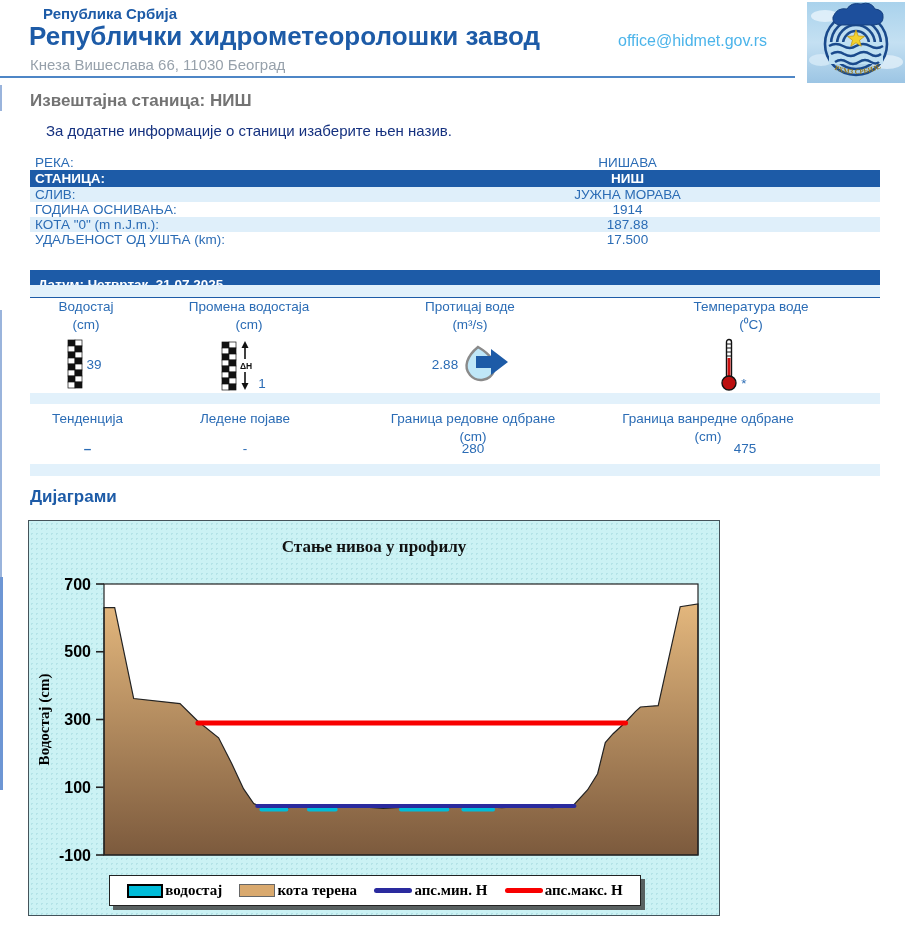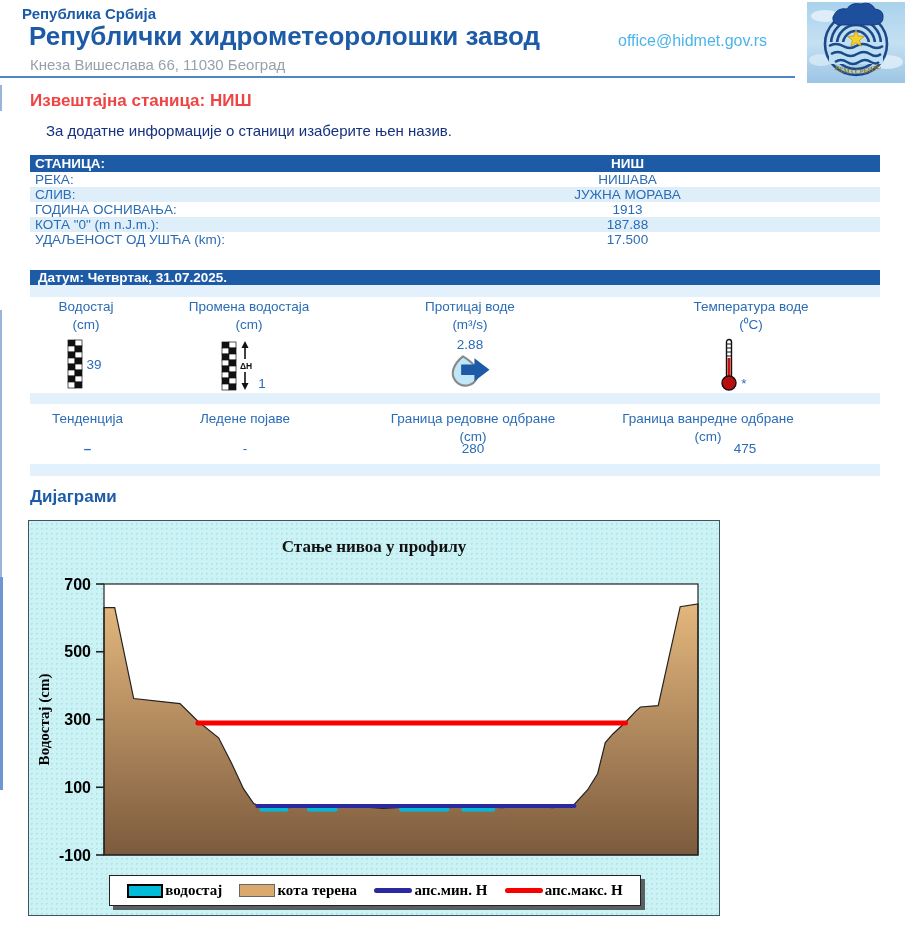--- a/index.html
+++ b/index.html
@@ -1,63 +1,63 @@
 <!DOCTYPE html>
 <html><head>
 <meta charset="utf-8">
 <style>
   html,body{margin:0;padding:0;background:#ffffff;}
   .page{position:relative;width:912px;height:938px;background:#fff;
         font-family:"Liberation Sans",sans-serif;overflow:hidden;}
 
   
-  .hdr-country{position:absolute;left:22px;top:5px;font-size:15px;font-weight:bold;color:#1d5ba7;}
+  .hdr-country{position:absolute;left:43px;top:5px;font-size:15px;font-weight:bold;color:#1d5ba7;}
   .hdr-org{position:absolute;left:29px;top:21px;font-size:26px;font-weight:bold;color:#1d5ba7;}
   .hdr-addr{position:absolute;left:30px;top:56px;font-size:15px;color:#97a1ab;}
   .hdr-email{position:absolute;left:618px;top:32px;font-size:16px;color:#4cb4ea;text-decoration:none;}
   .hdr-rule{position:absolute;left:0;top:76px;width:795px;height:2px;background:#4e86c6;}
   .logo{position:absolute;left:807px;top:2px;width:98px;height:81px;}
 
   
   .edge1{position:absolute;left:0;top:85px;width:2px;height:26px;background:#9ab4dc;}
   .edge2{position:absolute;left:0;top:310px;width:2px;height:267px;background:#9ab4dc;}
   .edge3{position:absolute;left:0;top:577px;width:3px;height:213px;background:#6d96d4;}
 
   
-  .page-title{position:absolute;left:30px;top:91px;font-size:17px;font-weight:bold;color:#ef4444;}
+  .page-title{position:absolute;left:30px;top:91px;font-size:17px;font-weight:bold;color:#737373;}
   .page-note{position:absolute;left:46px;top:122px;font-size:15px;color:#15317f;}
   .diagrams-title{position:absolute;left:30px;top:487px;font-size:17px;font-weight:bold;color:#1d5ba7;}
 
   
   .station-table{position:absolute;left:30px;top:155px;width:850px;}
   .st-row{display:flex;align-items:center;min-height:15px;font-size:13.5px;color:#2b6cb5;}
   .st-row.alt{background:#dfeffa;}
   .st-row.head{background:#1d5ba7;color:#ffffff;font-weight:bold;min-height:17px;}
   .st-label{width:340px;padding-left:5px;white-space:nowrap;}
   .st-value{flex:1;text-align:center;}
   .st-row.head .st-value{color:#ffffff;}
 
   
-  .date-bar{position:absolute;left:30px;top:270px;width:850px;height:15px;background:#1d5ba7;
+  .date-bar{position:absolute;left:30px;top:270px;width:850px;height:28px;background:#1d5ba7;
             color:#fff;font-size:13.5px;font-weight:bold;padding-left:8px;box-sizing:border-box;
             display:flex;align-items:center;}
 
   .strip{position:absolute;left:30px;width:850px;background:#e2f1fb;}
   .strip.s1{top:285px;height:12px;}
   .strip.s2{top:393px;height:11px;}
   .strip.s3{top:464px;height:12px;}
 
   
   .mhead{position:absolute;text-align:center;font-size:13.5px;color:#2b6cb5;line-height:1.3;}
   .mhead.r1{top:298px;}
   .mhead.r2{top:410px;}
   .micon{position:absolute;top:337px;height:54px;display:flex;align-items:flex-end;justify-content:center;}
   .mval{font-size:13.5px;color:#2b6cb5;margin:0 3px;}
   .mval2{position:absolute;top:441px;text-align:center;font-size:13.5px;color:#2b6cb5;}
-  .flowwrap{align-items:center;flex-direction:column;}
+  .flowwrap{align-items:center;}
 
   
   .chart-box{position:absolute;left:28px;top:520px;width:692px;height:396px;
              background:#cbf2f4;border:1.5px solid #44535a;box-sizing:border-box;
              background-image:radial-gradient(#b4e3e7 1px,transparent 1px);background-size:5px 5px;}
   .chart-title{position:absolute;left:0;top:16px;width:100%;text-align:center;
                font-family:"Liberation Serif",serif;font-weight:bold;font-size:17px;color:#111;}
   .chart-svg{position:absolute;left:0;top:0;}
   .legend{position:absolute;left:80px;top:354px;width:532px;height:31px;background:#fff;
           border:1.4px solid #222;box-shadow:4px 4px 0 rgba(60,60,60,.8);
@@ -118,35 +118,35 @@
   </div>
 
   <div class="edge1"></div>
   <div class="edge2"></div>
   <div class="edge3"></div>
 
   <div class="page-title">Извештајна станица: НИШ</div>
   <div class="page-note">За додатне информације о станици изаберите њен назив.</div>
 
   <div class="station-table">
+      <div class="st-row">
+        <span class="st-label">РЕКА:</span>
+        <span class="st-value">НИШАВА</span>
+      </div>
       <div class="st-row head">
         <span class="st-label">СТАНИЦА:</span>
         <span class="st-value">НИШ</span>
       </div>
-      <div class="st-row">
-        <span class="st-label">РЕКА:</span>
-        <span class="st-value">НИШАВА</span>
-      </div>
       <div class="st-row alt">
         <span class="st-label">СЛИВ:</span>
         <span class="st-value">ЈУЖНА МОРАВА</span>
       </div>
       <div class="st-row">
         <span class="st-label">ГОДИНА ОСНИВАЊА:</span>
-        <span class="st-value">1913</span>
+        <span class="st-value">1914</span>
       </div>
       <div class="st-row alt">
         <span class="st-label">КОТА "0" (m n.J.m.):</span>
         <span class="st-value">187.88</span>
       </div>
       <div class="st-row">
         <span class="st-label">УДАЉЕНОСТ ОД УШЋА (km):</span>
         <span class="st-value">17.500</span>
       </div>
     </div>

